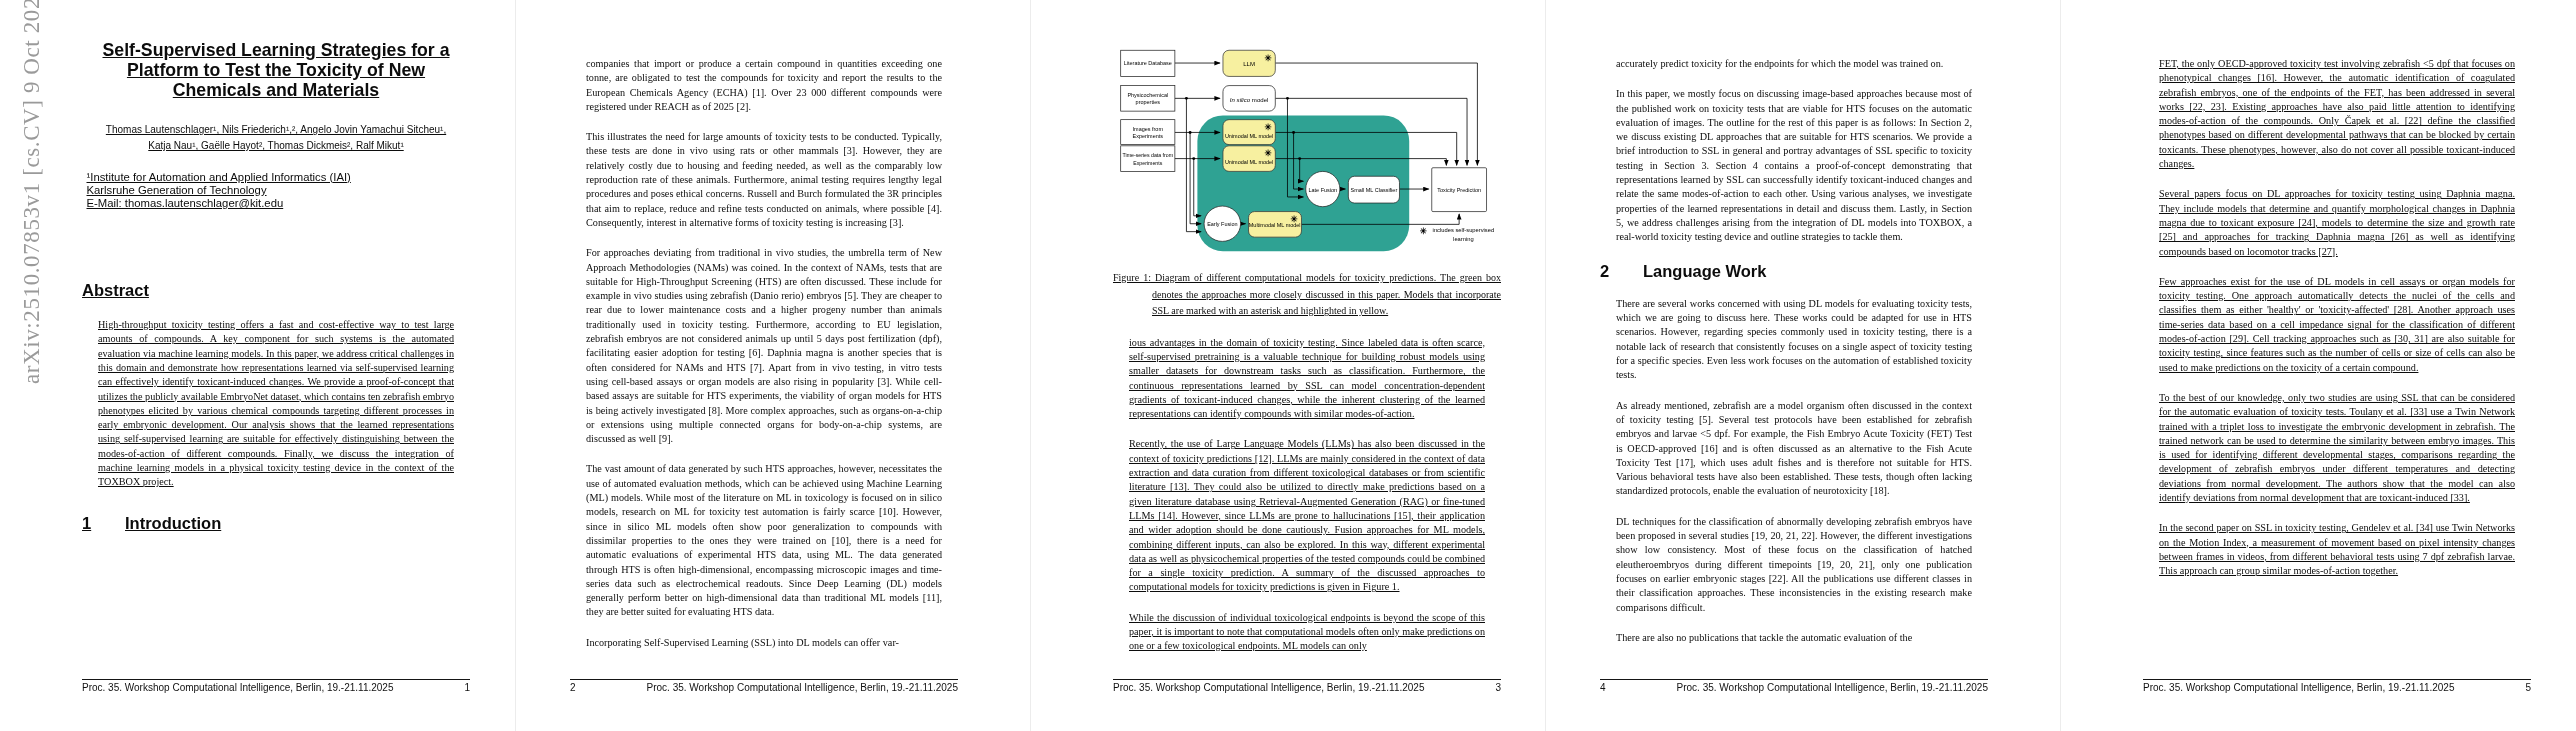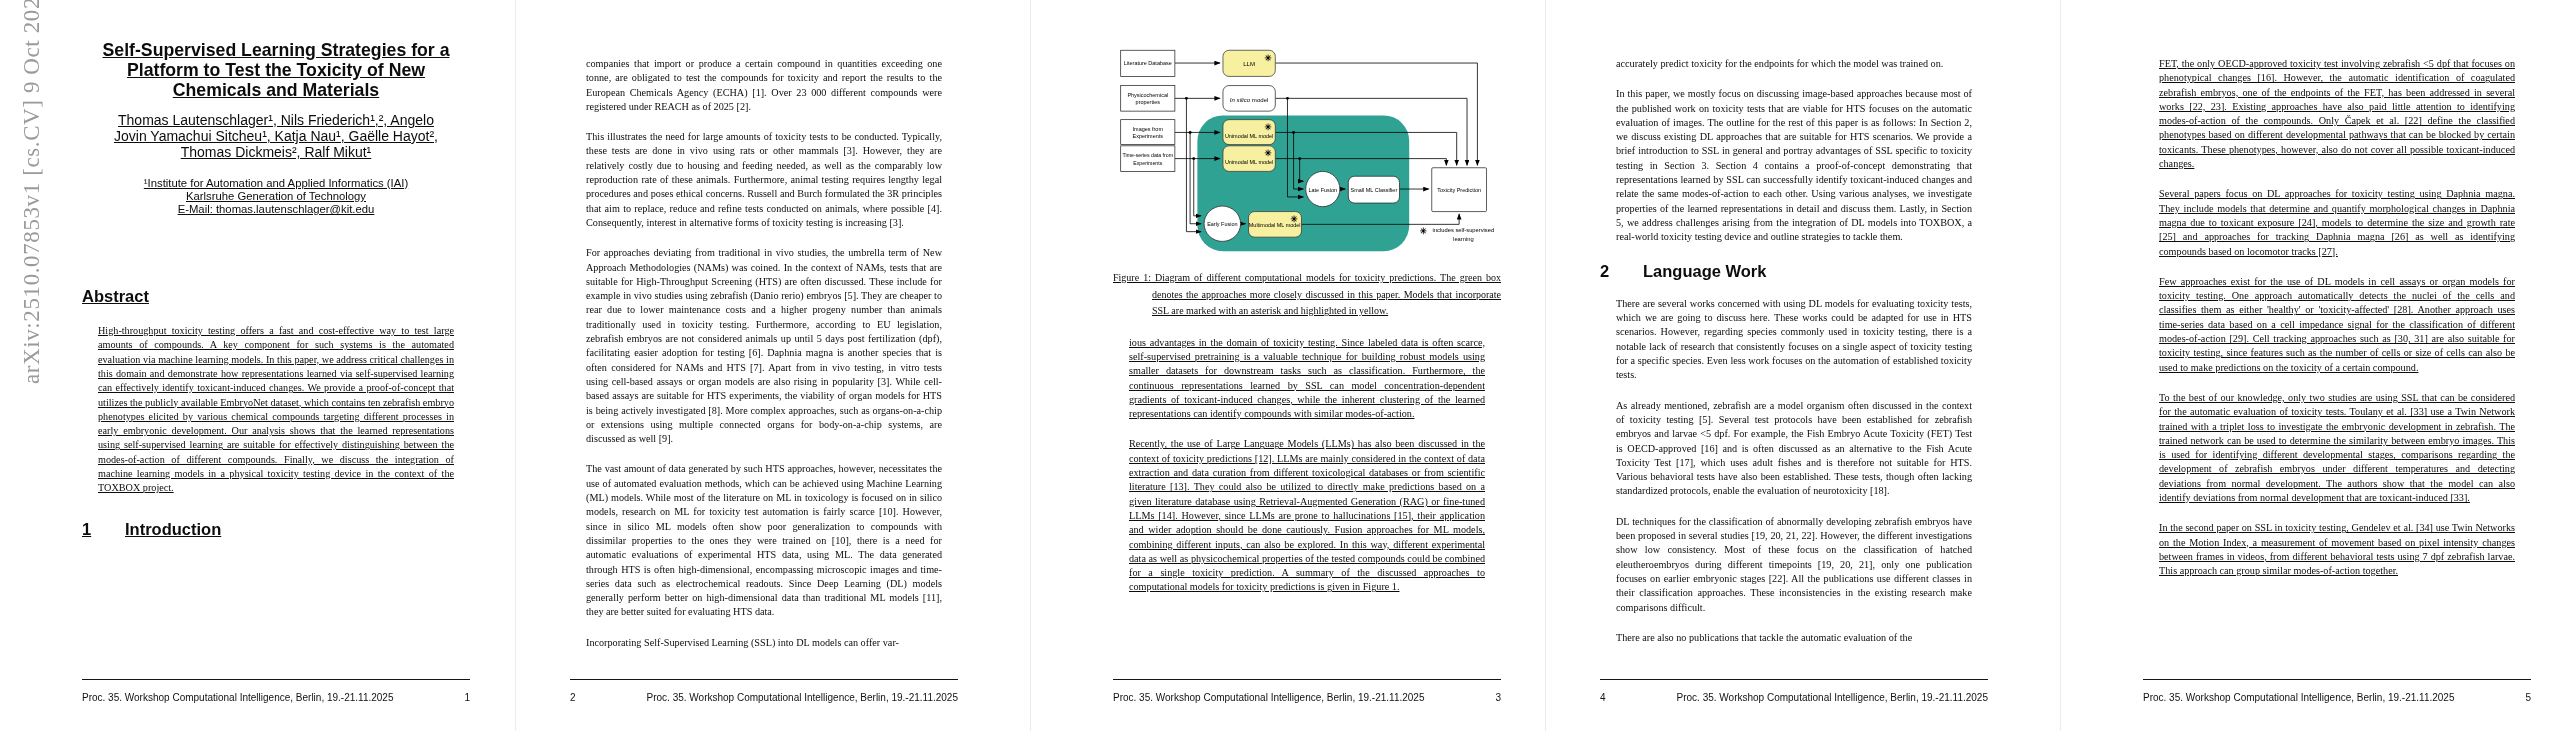--- a/index.html
+++ b/index.html
@@ -14,41 +14,41 @@
 
   
   .body-text p { margin:16px; font-size:10.2px; line-height:14.3px; text-align:justify;
                  hyphens:auto; -webkit-hyphens:auto; }
   .top-gap { margin-top:57px; }
 
   
   .paper-title { margin:40px auto 0; width:366px; text-align:center;
                  font-family:"Liberation Sans", sans-serif; font-weight:bold;
                  font-size:17.7px; line-height:20px; }
-  .authors { margin:12px auto 0; width:351px; text-align:center;
-             font-family:"Liberation Sans", sans-serif; font-size:14px; line-height:16px; }
-  .affiliations { margin:16.5px auto 0; width:379px; text-align:center;
+  .authors { margin:22px auto 0; width:351px; text-align:center;
+             font-family:"Liberation Sans", sans-serif; font-size:10px; line-height:16px; }
+  .affiliations { margin:16.5px auto 0; width:379px; 
                   font-family:"Liberation Sans", sans-serif; font-size:11.3px; line-height:13.4px; }
   .sec-heading { display:flex; align-items:baseline; font-family:"Liberation Sans", sans-serif;
                  font-weight:bold; font-size:16.5px; line-height:18.3px; }
   .sec-heading .num { width:43px; flex:0 0 43px; }
   .h-abstract { margin-top:70px; font-family:"Liberation Sans", sans-serif; font-weight:bold;
                 font-size:16.5px; line-height:18.3px; }
   .abstract-body { margin-top:19px; }
   .sec1 { margin-top:24px; }
   .intro-body { margin-top:23px; }
 
   
   .arxiv-watermark { position:absolute; left:32px; top:384px; width:0; height:0; overflow:visible; }
   .arxiv-watermark span { display:block; white-space:nowrap; transform:translate(-50%,-50%) rotate(-90deg);
                           font-family:"Liberation Serif", serif; font-size:23px; letter-spacing:0.6px;
                           color:#9a9a9a; }
 
   
-  .footer { position:absolute; top:679px; border-top:0.9px solid #151515; padding-top:12px;
+  .footer { position:absolute; top:679px; border-top:0.9px solid #151515; padding-top:2px;
             display:flex; justify-content:space-between; width:388px;
             font-family:"Liberation Sans", sans-serif; font-size:10px; color:#111;gap:16px; }
   .odd  .footer { left:82px; }
   .even .footer { left:54px; }
 
   
   .fig-wrap { margin-top:46px; margin-left:2.4px; }
   .fig-caption { margin-top:12.2px; font-size:10px; line-height:16.5px; text-align:justify;
                  padding-left:39px; text-indent:-39px; }
   .page3-body { margin-top:11px; }
@@ -218,20 +218,21 @@
         </g>
       </svg>
     </div>
     <div class="fig-caption">
       <span>Figure 1:</span>
       <span>Diagram of different computational models for toxicity predictions. The green box denotes the approaches more closely discussed in this paper. Models that incorporate SSL are marked with an asterisk and highlighted in yellow.</span>
     </div>
     <div class="body-text page3-body">
       <p>ious advantages in the domain of toxicity testing. Since labeled data is often scarce, self-supervised pretraining is a valuable technique for building robust models using smaller datasets for downstream tasks such as classification. Furthermore, the continuous representations learned by SSL can model concentration-dependent gradients of toxicant-induced changes, while the inherent clustering of the learned representations can identify compounds with similar modes-of-action.</p>
       <p>Recently, the use of Large Language Models (LLMs) has also been discussed in the context of toxicity predictions [12]. LLMs are mainly considered in the context of data extraction and data curation from different toxicological databases or from scientific literature [13]. They could also be utilized to directly make predictions based on a given literature database using Retrieval-Augmented Generation (RAG) or fine-tuned LLMs [14]. However, since LLMs are prone to hallucinations [15], their application and wider adoption should be done cautiously. Fusion approaches for ML models, combining different inputs, can also be explored. In this way, different experimental data as well as physicochemical properties of the tested compounds could be combined for a single toxicity prediction. A summary of the discussed approaches to computational models for toxicity predictions is given in Figure 1.</p>
+      <p>While the discussion of individual toxicological endpoints is beyond the scope of this paper, it is important to note that computational models often only make predictions on one or a few toxicological endpoints. ML models can only</p>
     </div>
   </div>
   <div class="footer">
     <span>Proc. 35. Workshop Computational Intelligence, Berlin, 19.-21.11.2025</span>
     <span>3</span>
   </div>
 </div>
 
 <div class="page even">
   <div class="content">

